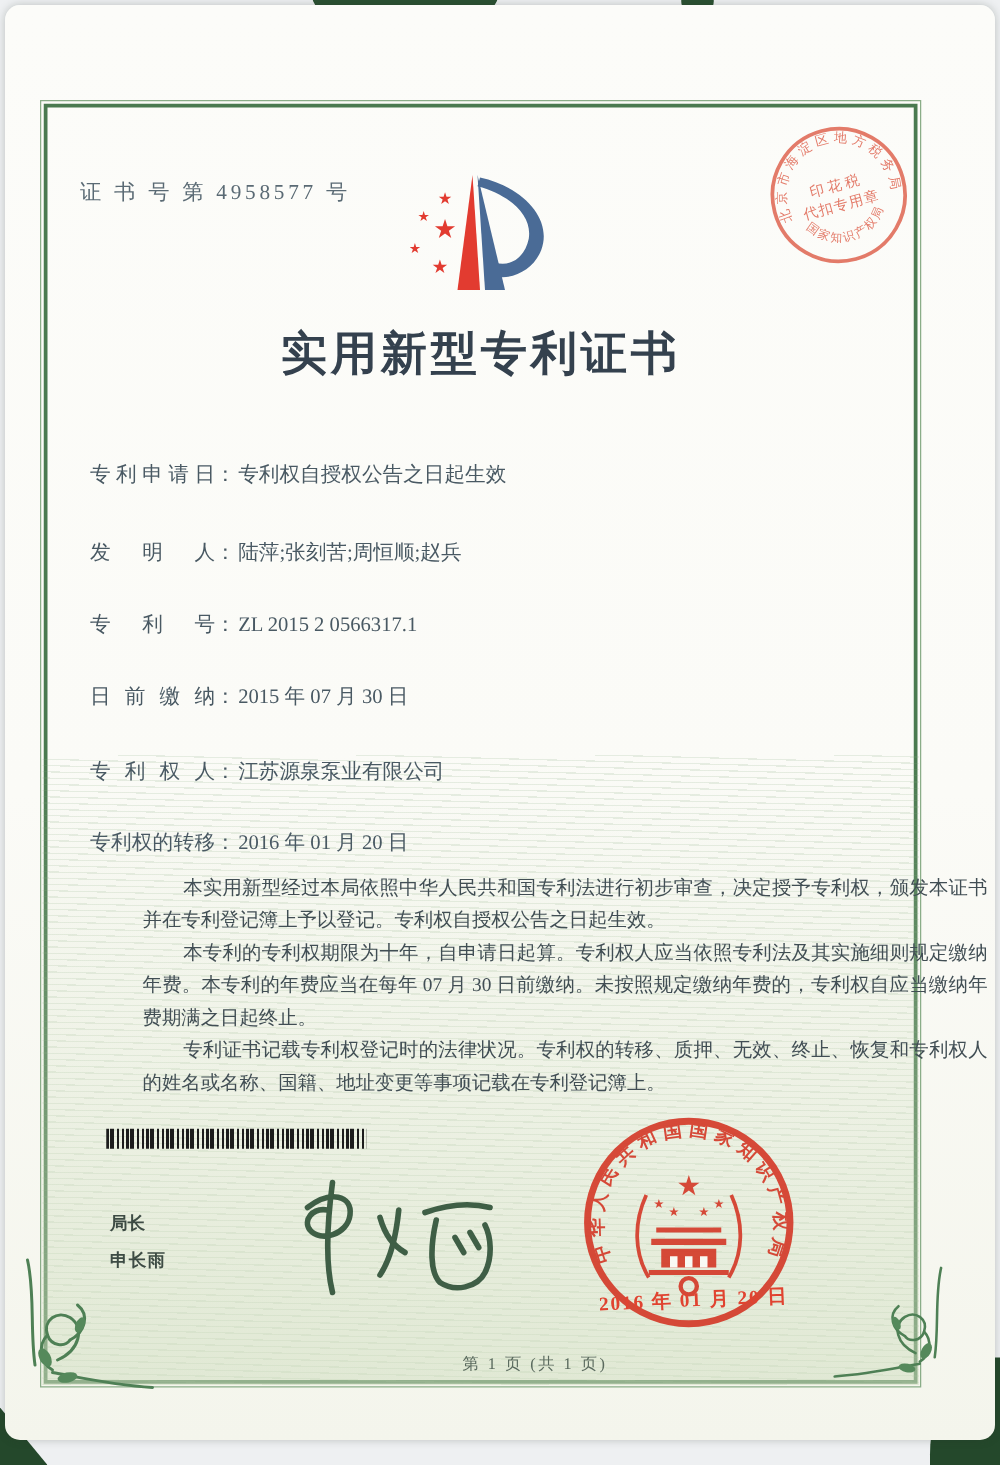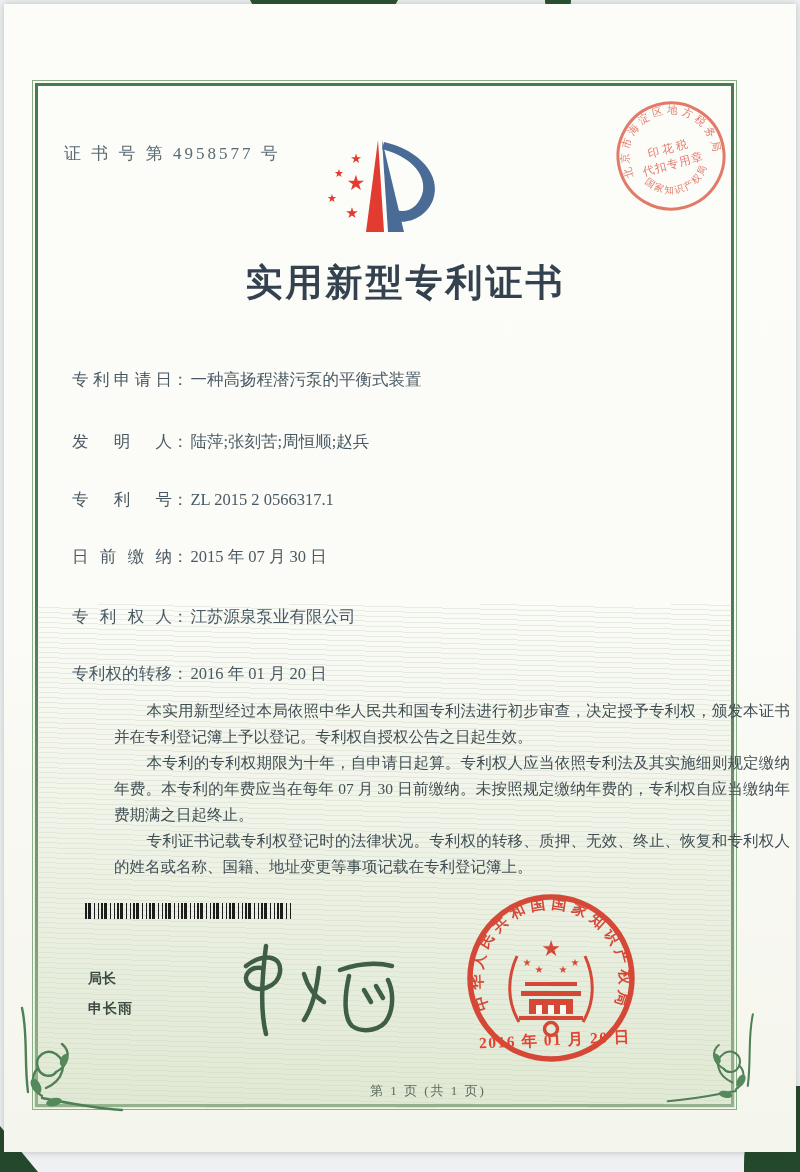--- a/index.html
+++ b/index.html
@@ -13,37 +13,37 @@
   .cover.top-mid{left:250px;top:0;width:148px;height:56px;
     clip-path:polygon(0 0,100% 0,94% 28%,72% 78%,54% 100%,40% 52%,20% 72%,6% 30%);}
   .cover.top-small{left:545px;top:0;width:26px;height:13px;border-radius:0 0 12px 12px;}
   .cover.bot-left{left:0;top:1126px;width:38px;height:46px;
     clip-path:polygon(0 0,100% 100%,0 100%);background:#24482b;}
   .cover.bot-right{left:744px;top:1086px;width:56px;height:86px;
     border-radius:90% 0 0 0;background:#24482b;}
   
   .paper{position:absolute;left:4px;top:4px;width:792px;height:1148px;
     background:linear-gradient(180deg,#fcfcf9 0%,#fbfbf7 55%,#f4f5ec 100%);
-    box-shadow:0 0 7px rgba(40,50,40,.25);z-index:1;}
+    box-shadow:0 0 7px rgba(40,50,40,.25);z-index:1;border-radius:12px;}
   .guilloche{position:absolute;left:30px;top:600px;width:701px;height:504px;
     background:
       linear-gradient(180deg,rgba(214,226,198,0) 0%,rgba(214,226,198,.25) 45%,rgba(208,222,192,.55) 100%),
       repeating-linear-gradient(1.5deg,rgba(130,168,124,.18) 0 1px,rgba(255,255,255,0) 1px 5px);
     pointer-events:none;}
   
   .frame{position:absolute;left:28px;top:76px;width:705px;height:1030px;
     border:1px solid #8aad88;box-sizing:border-box;}
   .frame::after{content:"";position:absolute;inset:2px;border:3px solid #4a7a50;}
   .flourish{position:absolute;z-index:3;}
   
   .cert-number{position:absolute;left:60px;top:138px;font-size:17px;
     letter-spacing:3px;color:#5a6a74;}
   .logo{position:absolute;left:324px;top:132px;width:122px;height:100px;}
   .title{position:absolute;left:28px;top:254px;width:705px;margin:0;text-align:center;
-    font-size:37px;font-weight:700;letter-spacing:3px;color:#34414e;padding-left:21px;}
+    font-size:37px;font-weight:700;letter-spacing:3px;color:#34414e;}
   
   .fields{position:absolute;left:68px;top:365px;width:640px;color:#495963;font-size:16.5px;}
   .frow{position:absolute;left:0;white-space:nowrap;}
   .flabel{display:inline-block;width:100px;text-align:justify;text-align-last:justify;}
   .fcolon{display:inline-block;margin-right:2px;}
   
   .legal{position:absolute;left:62px;top:694px;width:676px;color:#414e54;
     font-size:15.5px;line-height:26px;text-align:justify;margin-left:48px;}
   .legal p{margin:0;text-indent:2.1em;}
   
@@ -107,21 +107,21 @@
     </g>
     <path fill="#4a6b96" d="M56,6 C92,14 114,40 105,64 C99,80 80,90 64,84 L68,74 C80,78 92,70 95,55 C98,36 80,20 54,13 Z"></path>
     <polygon fill="#e23b30" points="50,4 38,96 56,96"></polygon>
     <polygon fill="#4a6b96" points="54,4 60,96 76,96"></polygon>
   </svg>
 
   <h1 class="title">实用新型专利证书</h1>
 
   <div class="fields">
     <div class="frow" style="top:0">
-      <span class="flabel">专利申请日</span><span class="fcolon">：</span><span>一种高扬程潜污泵的平衡式装置</span>
+      <span class="flabel">专利申请日</span><span class="fcolon">：</span><span>专利权自授权公告之日起生效</span>
     </div>
     <div class="frow" style="top:62px">
       <span class="flabel">发明人</span><span class="fcolon">：</span><span>陆萍;张刻苦;周恒顺;赵兵</span>
     </div>
     <div class="frow" style="top:120px">
       <span class="flabel">专利号</span><span class="fcolon">：</span><span>ZL 2015 2 0566317.1</span>
     </div>
     <div class="frow" style="top:177px">
       <span class="flabel">日前缴纳</span><span class="fcolon">：</span><span>2015 年 07 月 30 日</span>
     </div>

